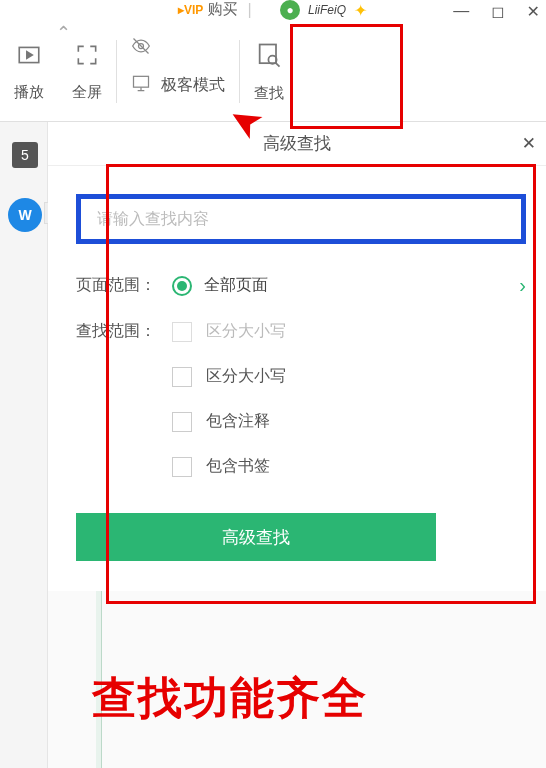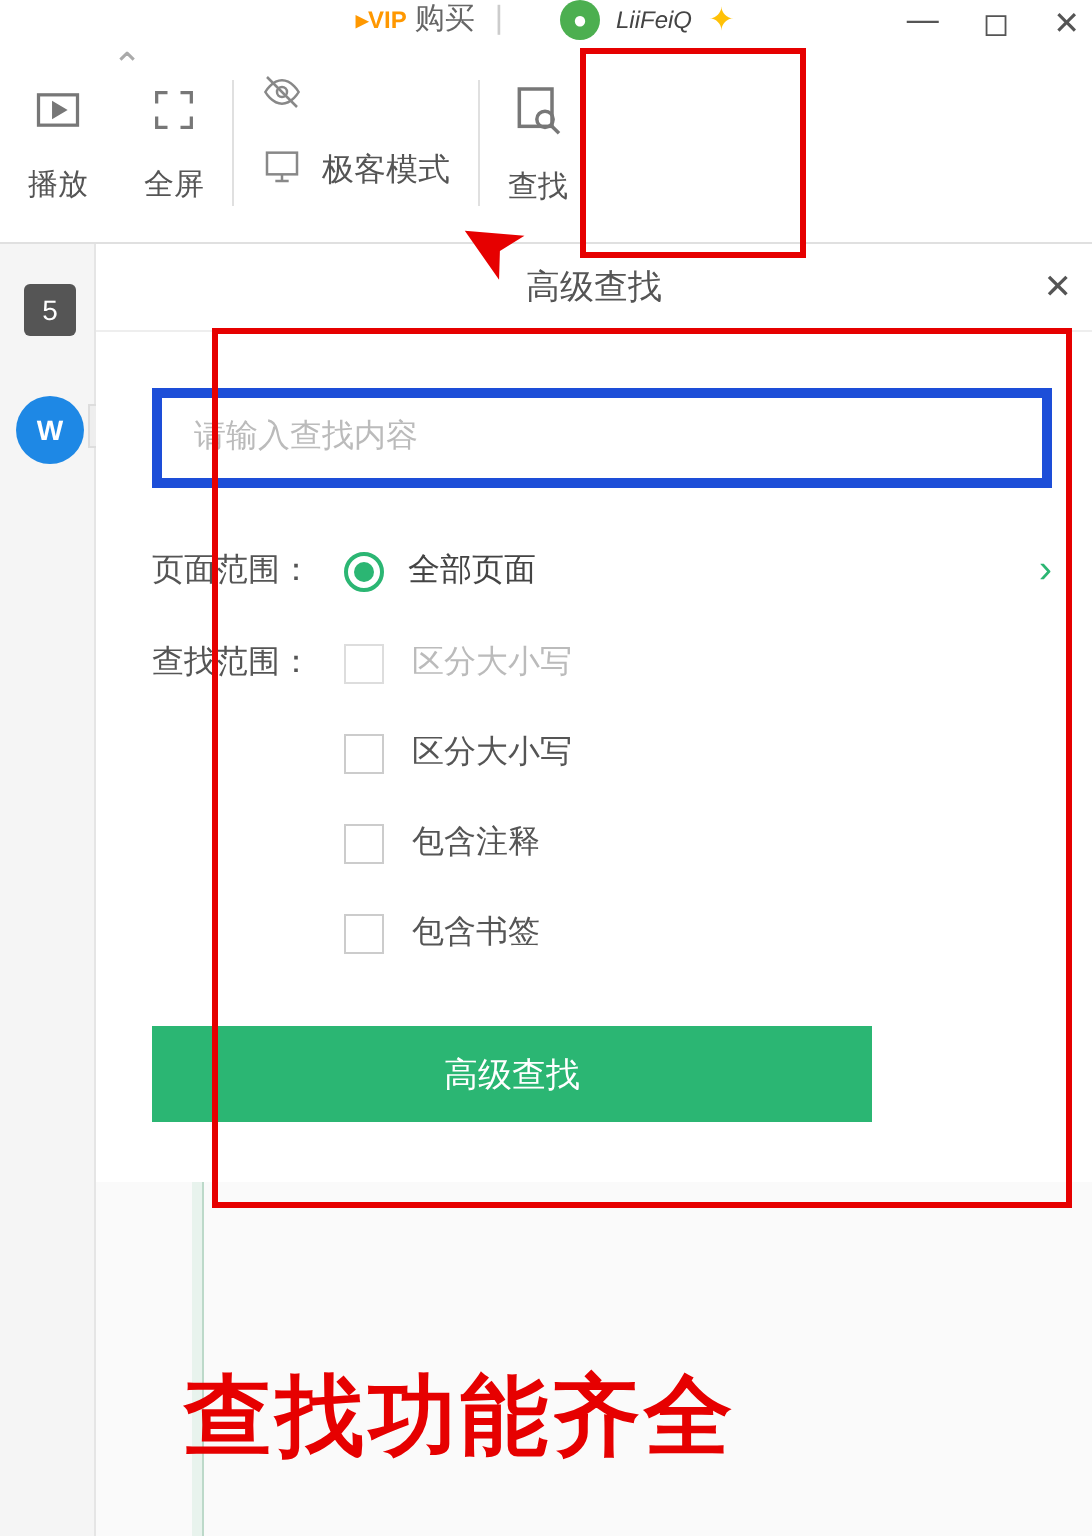--- a/index.html
+++ b/index.html
@@ -59,21 +59,21 @@
 
     .chk-row { display: flex; align-items: center; margin-top: 24px; margin-left: 96px; }
     .chk { width: 20px; height: 20px; border: 1px solid #ccc; margin-right: 14px; background: #fff; }
     .chk-text { color: #555; font-size: 16px; }
     .chk-text.dis { color: #bbb; }
 
     .adv-btn { display: block; width: 360px; height: 48px; background: #2bb673; color: #fff; border: none; font-size: 17px; margin: 36px auto 0 0; cursor: pointer; }
 
     .panel-highlight { position: absolute; left: 106px; top: 164px; width: 430px; height: 440px; border: 3px solid #e60000; pointer-events: none; z-index: 5; }
 
-    .caption { position: absolute; left: 92px; bottom: 30px; color: #e60000; font-size: 44px; font-weight: 800; font-family: "SimHei", sans-serif; letter-spacing: 2px; }
+    .caption { position: absolute; left: 92px; bottom: 40px; color: #e60000; font-size: 44px; font-weight: 800; font-family: "SimHei", sans-serif; letter-spacing: 2px; }
 
     .doc-edge { position: absolute; left: 48px; top: 0; bottom: 0; width: 6px; background: #e8f3ed; border-right: 1px solid #bcd9c9; }
 
     svg.findicon { width: 28px; height: 28px; stroke: #777; fill: none; stroke-width: 1.5; }
     svg.eyeicon { width: 20px; height: 20px; stroke: #888; fill: none; stroke-width: 1.5; }
     svg.crop { width: 26px; height: 26px; stroke: #777; fill: none; stroke-width: 1.5; }
   </style>
 </head>
 <body>
 

